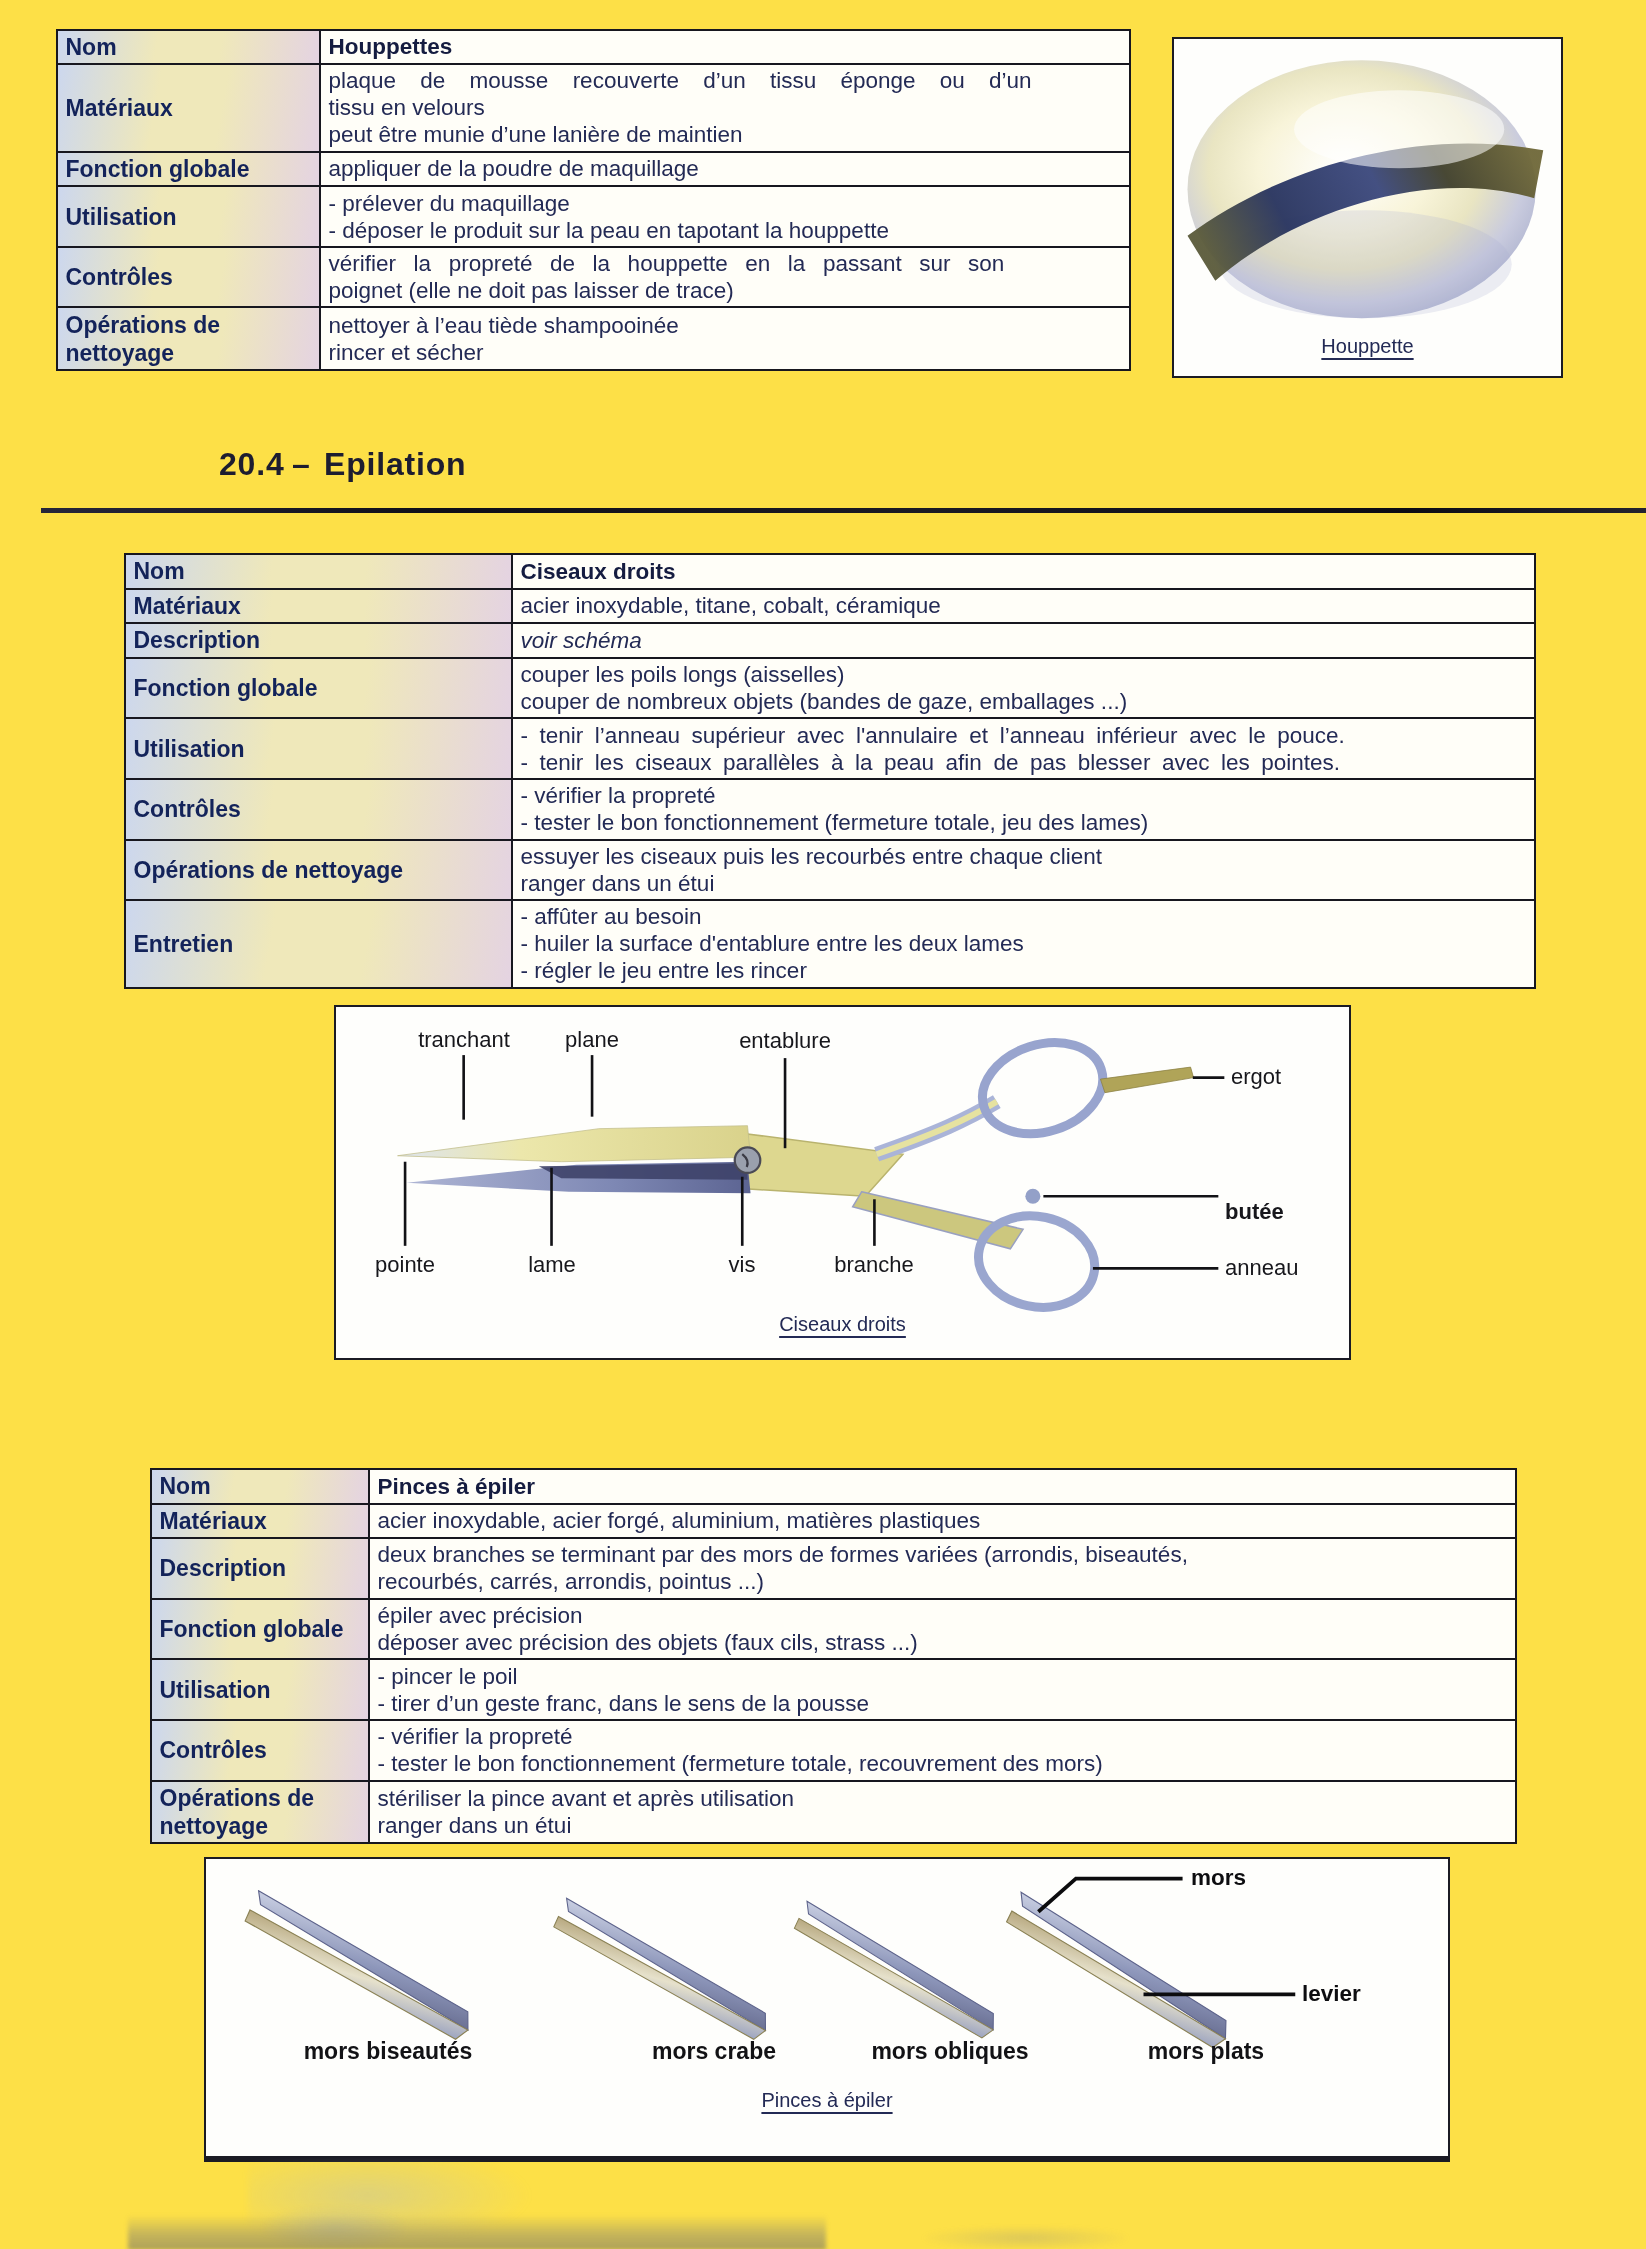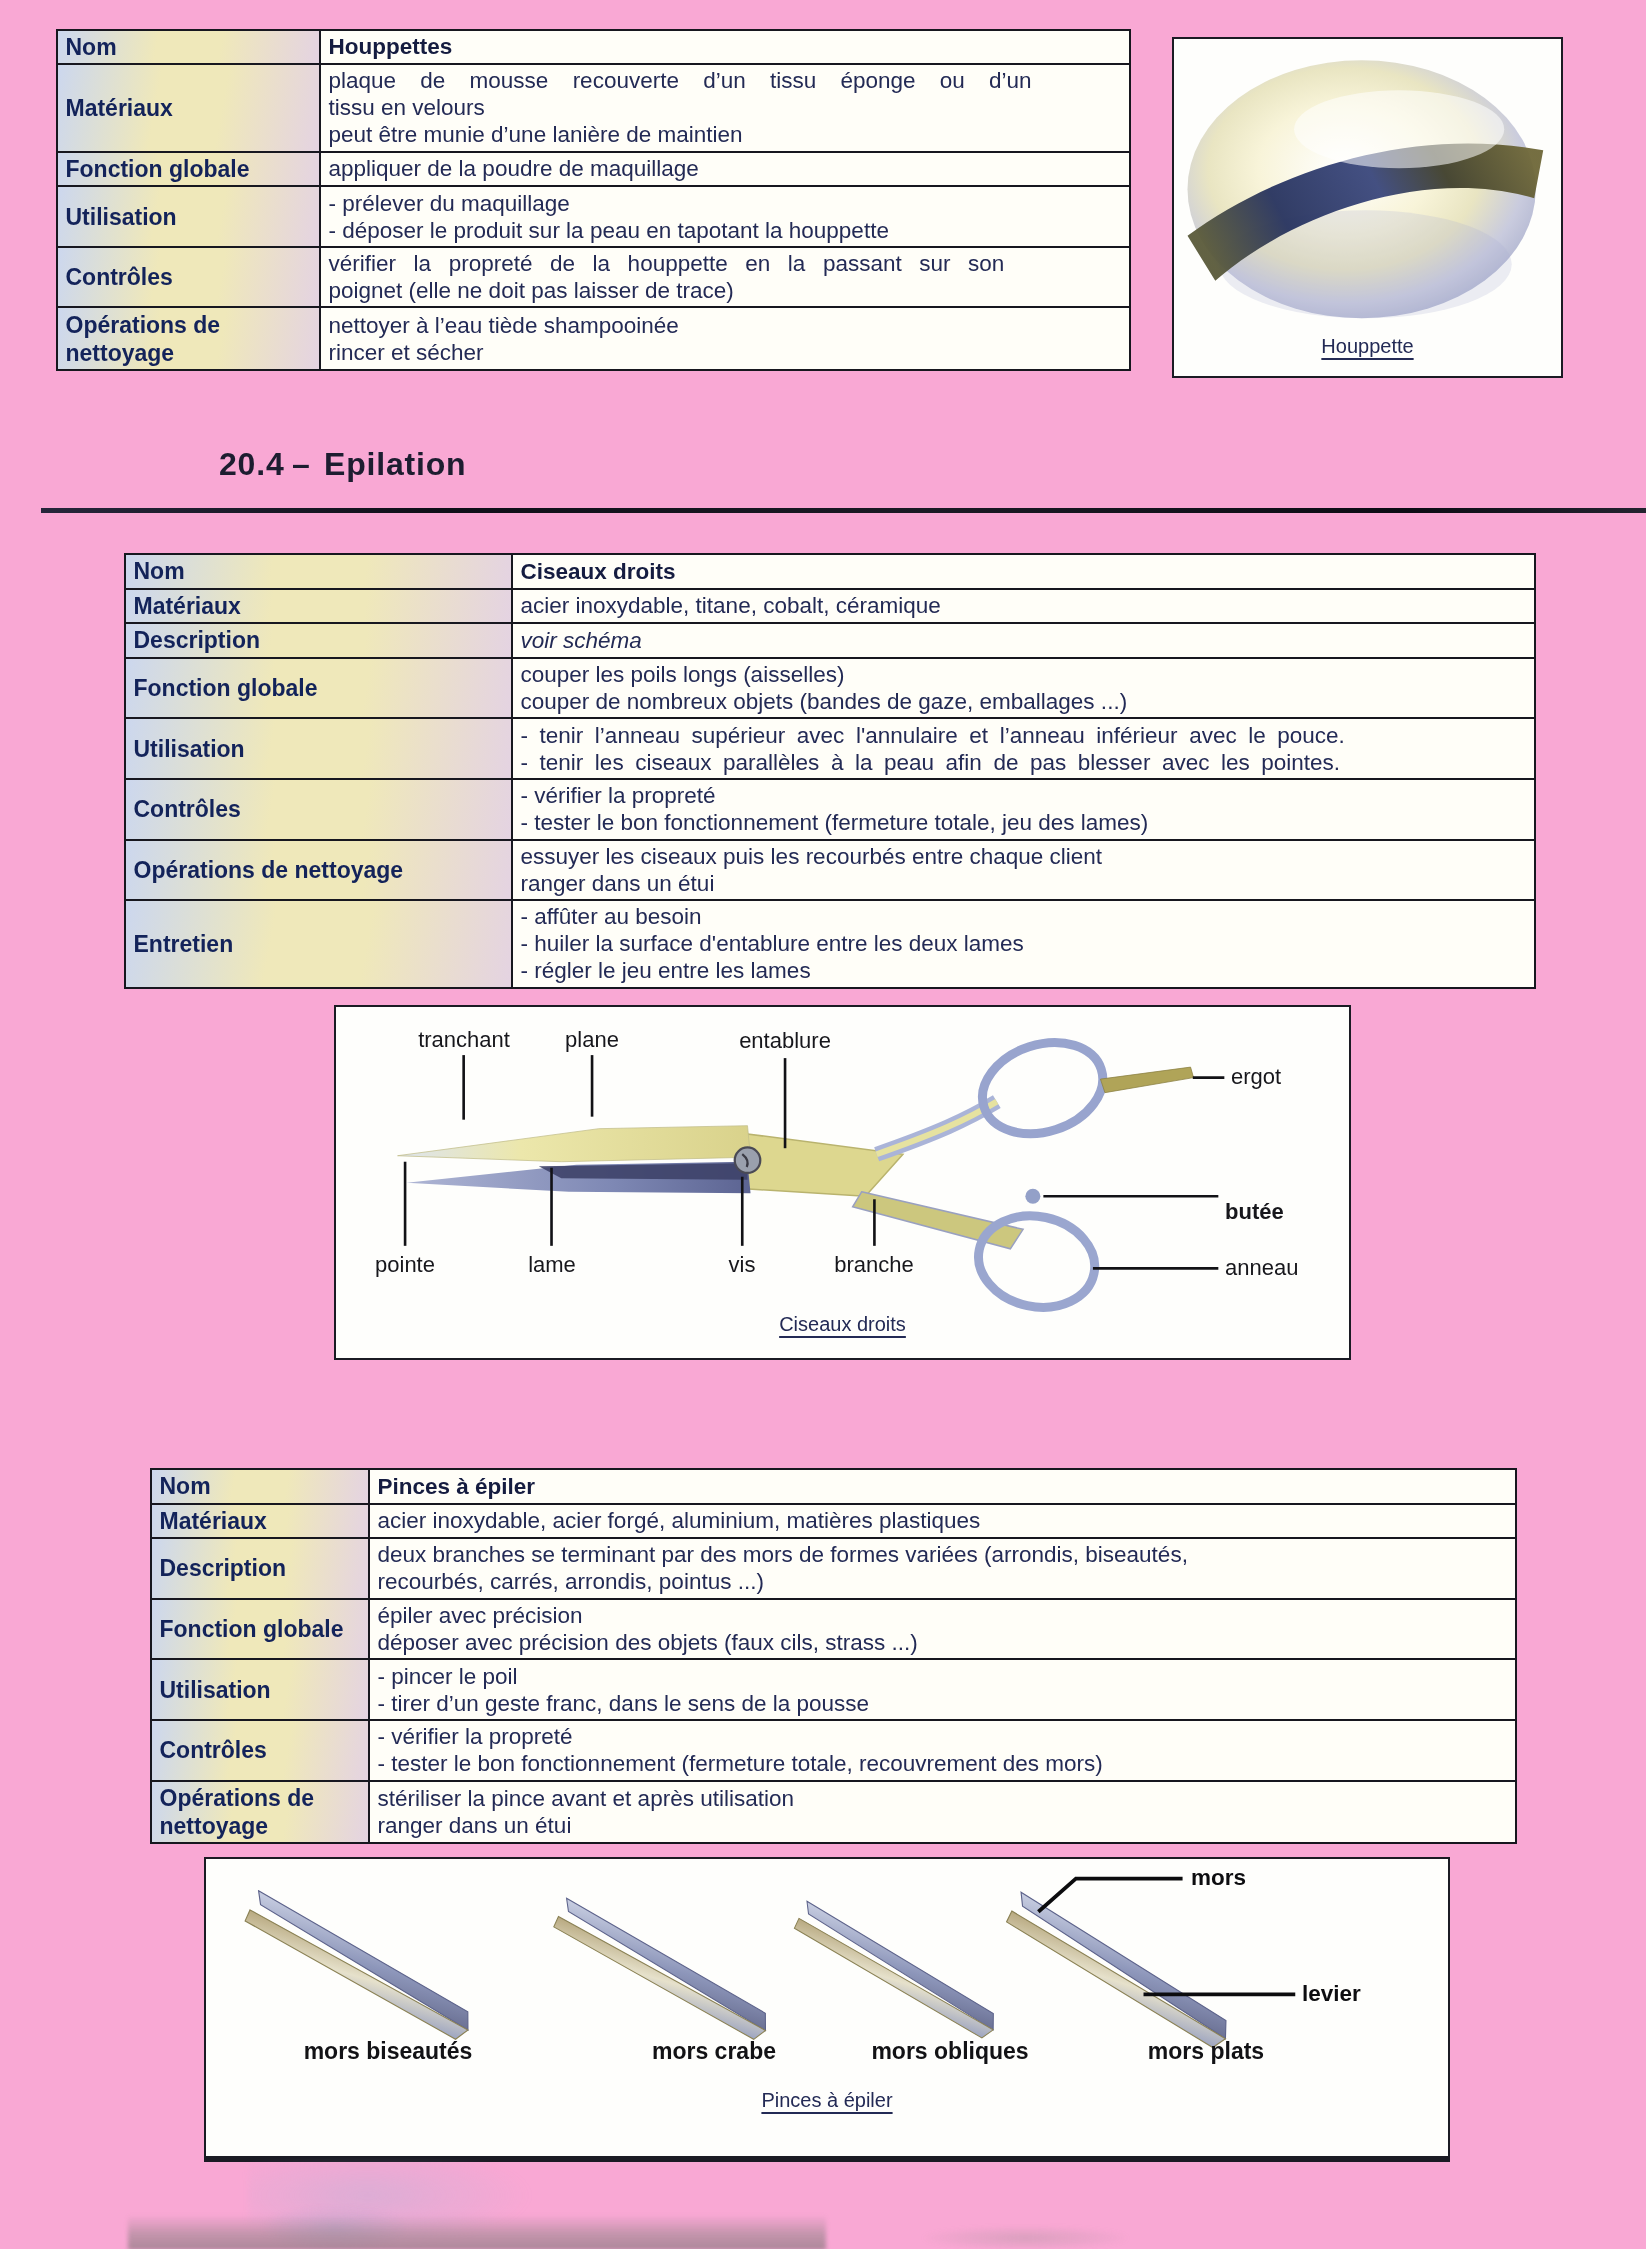--- a/index.html
+++ b/index.html
@@ -7,21 +7,21 @@
     --c-body_text:#232a55;
     --c-border:#17171f;
     --c-accent_yellow:#efe8ba;
     --c-accent_blue:#ccd7ee;
     --c-accent_pink:#e4d3e2;
     --c-ink:#141419;
   }
   html,body{margin:0;padding:0;}
   #page{
     position:relative;width:1647px;height:2250px;overflow:hidden;
-    background:#f9a8d4;
+    background:#fde047;
     font-family:"Liberation Sans","DejaVu Sans",sans-serif;
   }
   
   .infotable{position:absolute;border-collapse:collapse;table-layout:fixed;background:#fffef8;}
   .infotable td{border:2.3px solid var(--c-border);vertical-align:middle;padding:2.3px 7.5px;}
   .infotable td.lbl{
     background:linear-gradient(100deg,var(--c-accent_blue),var(--c-accent_yellow) 38%,var(--c-accent_yellow) 62%,var(--c-accent_pink));
     font-weight:bold;color:var(--c-label_text);font-size:23px;line-height:28px;
   }
   .infotable td.val{color:var(--c-body_text);font-size:22.5px;line-height:27px;background:#fffef8;}
@@ -200,21 +200,21 @@
       <td class="val">
         <div class="line">essuyer les ciseaux puis les recourbés entre chaque client</div>
         <div class="line">ranger dans un étui</div>
       </td>
     </tr>
     <tr>
       <td class="lbl">Entretien</td>
       <td class="val">
         <div class="line">- affûter au besoin</div>
         <div class="line">- huiler la surface d'entablure entre les deux lames</div>
-        <div class="line">- régler le jeu entre les lames</div>
+        <div class="line">- régler le jeu entre les rincer</div>
       </td>
     </tr>
   </tbody>
     </table>
 
   <div class="figbox" id="fig-ciseaux">
     <svg width="1013" height="347" viewBox="0 0 1349 462">
       <defs>
         <linearGradient id="gb1" x1="0%" y1="0%" x2="100%" y2="0%">
           <stop offset="0%" stop-color="#dde4ef"></stop>

